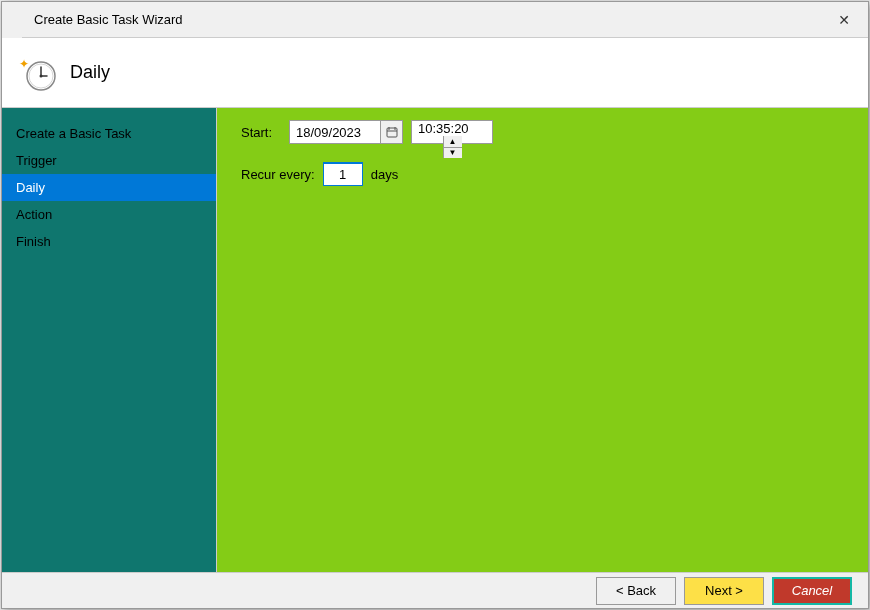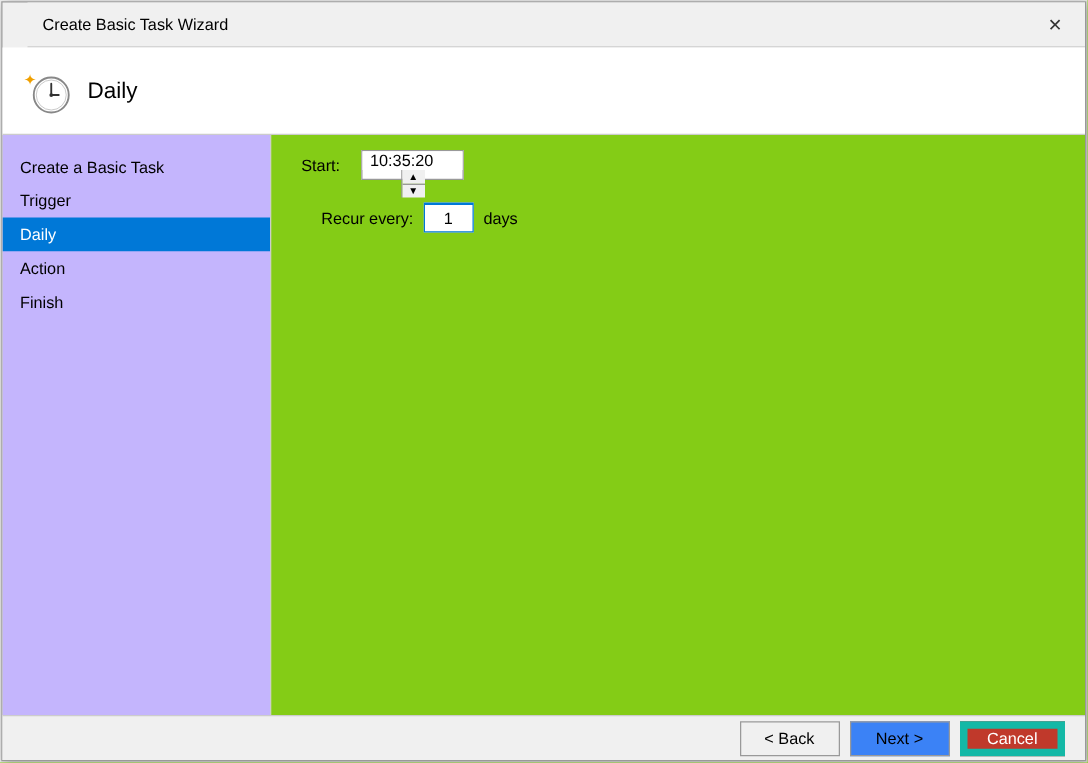--- a/index.html
+++ b/index.html
@@ -79,21 +79,21 @@
     }
 
     .content-area {
       display: flex;
       flex: 1;
       overflow: hidden;
     }
 
     .sidebar {
       width: 215px;
-      background: #c4b5fd;
+      background: #0f766e;
       border-right: 1px solid #ccc;
       padding: 12px 0;
     }
 
     .sidebar-item {
       padding: 6px 14px;
       cursor: pointer;
       color: #000;
       font-size: 13px;
     }
@@ -211,21 +211,20 @@
     .recur-row {
       display: flex;
       align-items: center;
       gap: 8px;
       margin-top: 10px;
     }
 
     .recur-label {
       font-size: 13px;
       color: #000;
-      margin-left: 16px;
     }
 
     .recur-input {
       width: 40px;
       height: 24px;
       border: 1px solid #0078d7;
       border-top: 2px solid #0078d7;
       outline: none;
       padding: 0 4px;
       font-size: 13px;
@@ -256,27 +255,28 @@
       border: 1px solid #999;
       background: #f0f0f0;
       cursor: pointer;
       font-size: 13px;
       display: flex;
       align-items: center;
       justify-content: center;
     }
 
     .footer-btn.primary {
-      background: #3b82f6;
+      background: #fde047;
     }
 
     .cancel-btn {
       background: #c0392b;
       color: white;
-      border: 6px solid #14b8a6;
+      border: 2px solid #14b8a6;
+      font-style: italic;
     }
   </style>
 </head>
 <body>
 
 <div class="dialog">
 
   <div class="title-bar">
     <span class="title-bar-text">Create Basic Task Wizard</span>
     <button class="close-btn">✕</button>
@@ -308,20 +308,31 @@
       <div class="sidebar-item active">Daily</div>
       <div class="sidebar-item">Action</div>
       <div class="sidebar-item">Finish</div>
     </div>
 
     <div class="main-content">
 
       <div class="form-row">
         <span class="form-label">Start:</span>
 
+        <div class="date-input-wrapper">
+          <input type="text" class="date-input" value="18/09/2023" style="">
+          <button class="date-btn">
+            <svg width="12" height="12" viewBox="0 0 12 12">
+              <rect x="1" y="2" width="10" height="9" rx="1" fill="none" stroke="#555" stroke-width="1"></rect>
+              <line x1="3" y1="1" x2="3" y2="4" stroke="#555" stroke-width="1"></line>
+              <line x1="9" y1="1" x2="9" y2="4" stroke="#555" stroke-width="1"></line>
+              <line x1="1" y1="5" x2="11" y2="5" stroke="#555" stroke-width="1"></line>
+            </svg>
+          </button>
+        </div>
 
         <div class="time-input-wrapper">
           <input type="text" class="time-input" value="10:35:20" style="">
           <div class="spin-buttons">
             <button class="spin-btn">▲</button>
             <button class="spin-btn">▼</button>
           </div>
         </div>
 
       </div>

